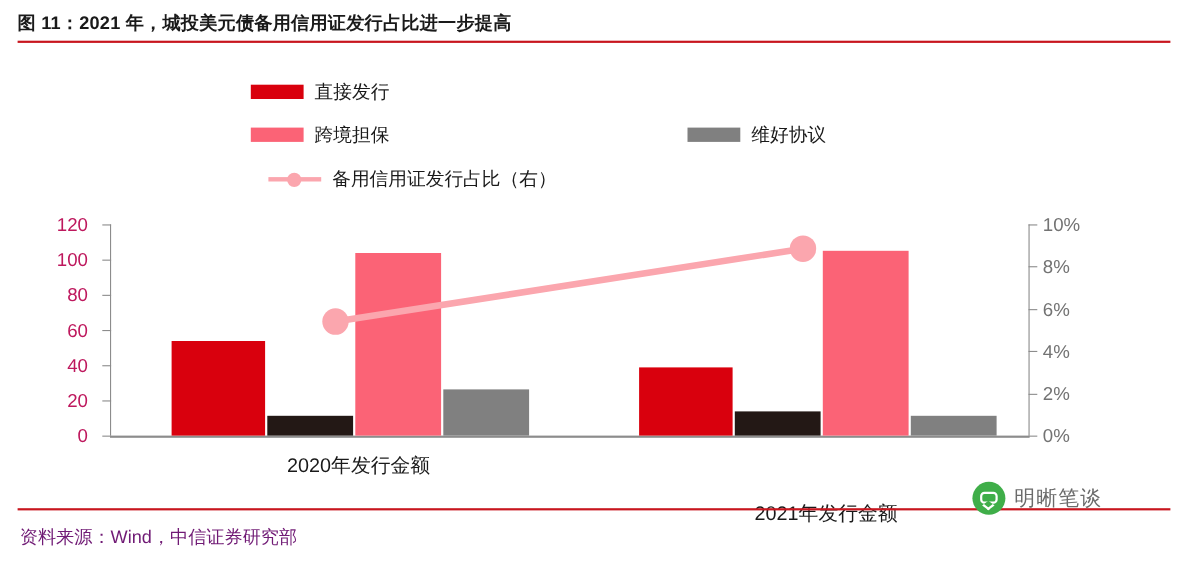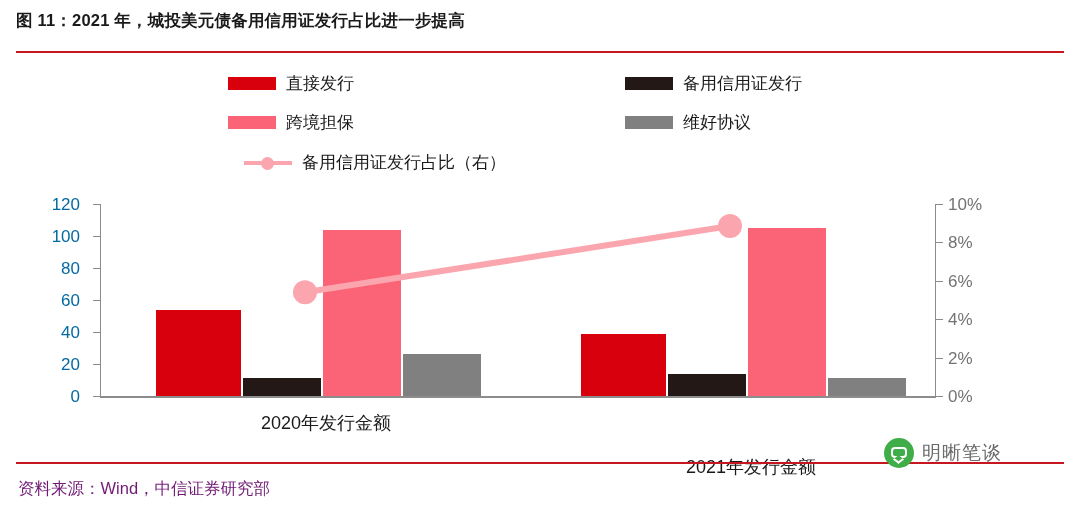--- a/index.html
+++ b/index.html
@@ -22,21 +22,21 @@
     left: 16px;
     top: 10px;
     width: 1048px;
   }
   #chart-title {
     font-size: 16.5px;
     font-weight: bold;
     letter-spacing: 0.2px;
     color: #1a1a1a;
     white-space: nowrap;
-    padding-bottom: 19px;
+    padding-bottom: 5px;
   }
   #title-rule {
     height: 2px;
     background: #c8161e;
     width: 1048px;
   }
 
   
   #legend {
     position: absolute;
@@ -140,21 +140,21 @@
     width: 8px;
     height: 1px;
     background: #8c8c8c;
   }
   .tick-label-l {
     position: absolute;
     right: 1000px;
     width: 60px;
     text-align: right;
     font-size: 17px;
-    color: #0369a1;
+    color: #be185d;
     line-height: 1;
   }
   .tick-label-r {
     position: absolute;
     left: 948px;
     width: 70px;
     text-align: left;
     font-size: 17px;
     color: #737373;
     line-height: 1;
@@ -268,24 +268,20 @@
   <div id="title-rule"></div>
 </div>
 
 <div id="legend">
 
   <div class="legend-item" id="legend-direct">
     <span class="legend-swatch" style="background:#d9000d"></span>
     <span class="legend-label">直接发行</span>
   </div>
 
-  <div class="legend-item" id="legend-sblc">
-    <span class="legend-swatch" style="background:#231815"></span>
-    <span class="legend-label">备用信用证发行</span>
-  </div>
 
   <div class="legend-item" id="legend-crossborder">
     <span class="legend-swatch" style="background:#fb6376"></span>
     <span class="legend-label">跨境担保</span>
   </div>
 
   <div class="legend-item" id="legend-keepwell">
     <span class="legend-swatch" style="background:#808080"></span>
     <span class="legend-label">维好协议</span>
   </div>

